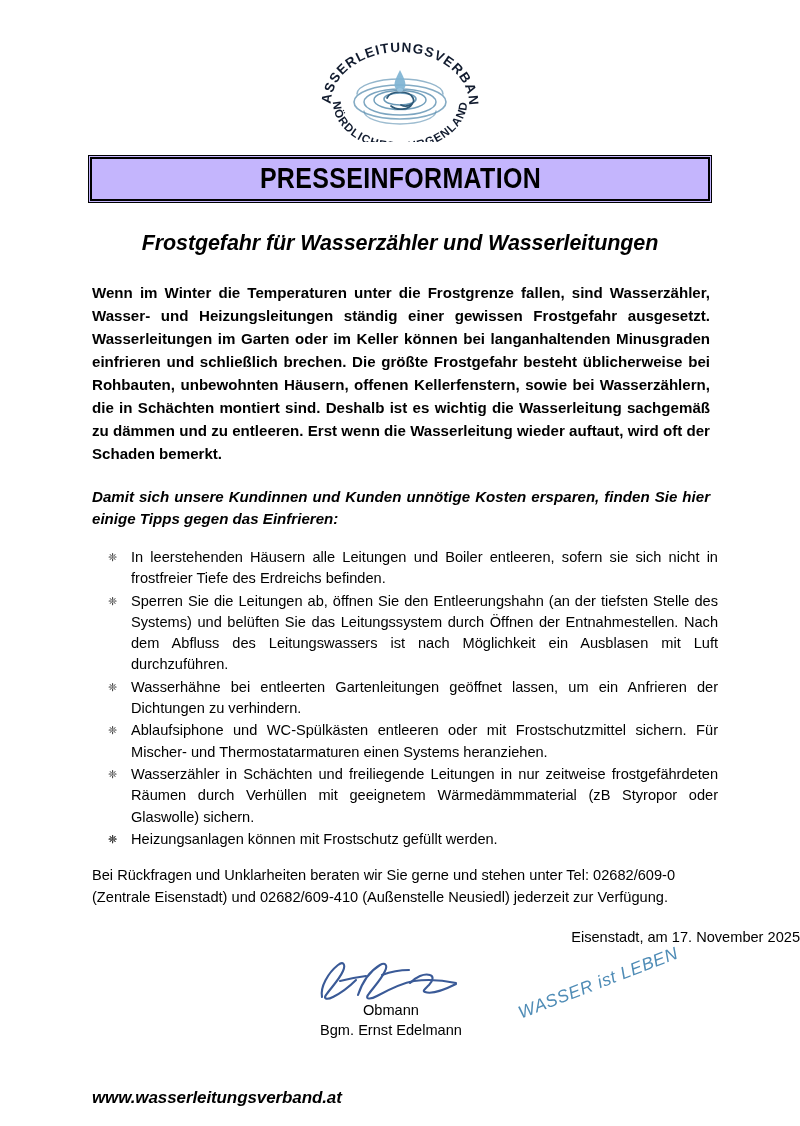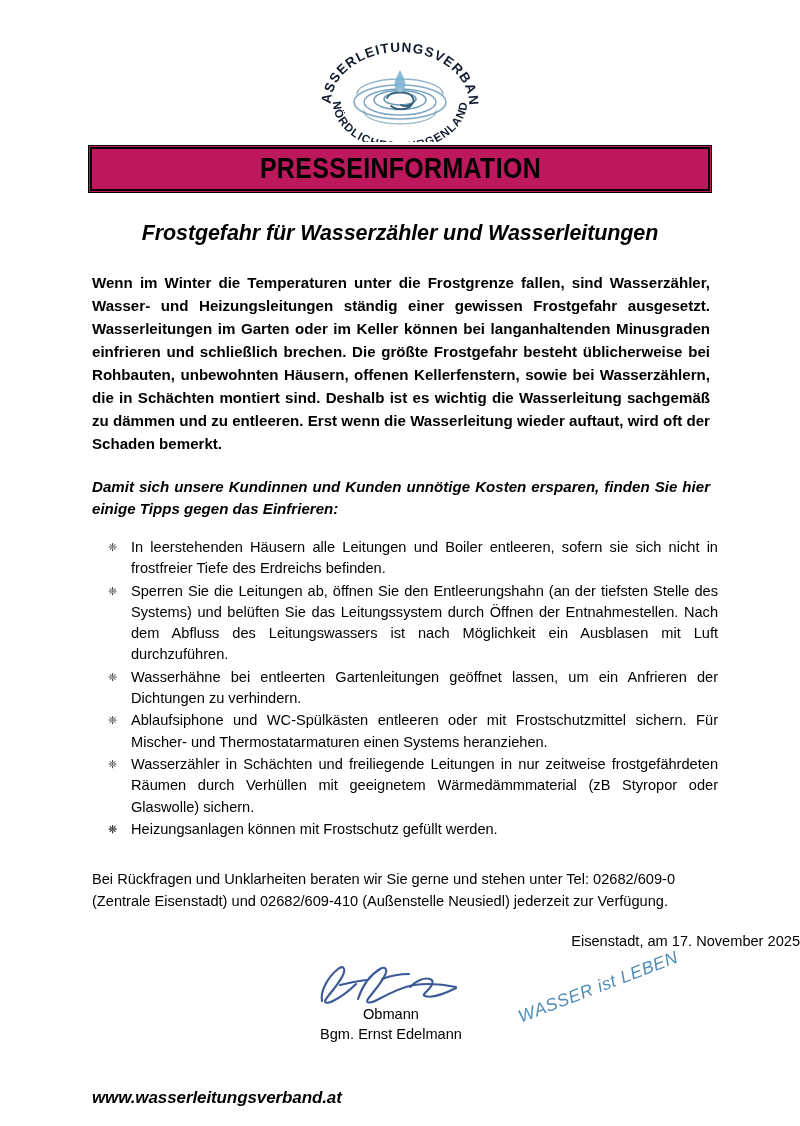--- a/index.html
+++ b/index.html
@@ -33,24 +33,24 @@
   }
   .logo {
     width: 166px;
     height: 100px;
     position: relative;
   }
   .logo svg { display: block; }
 
   
   .header-box {
-    margin: 3px 88px 0 88px;
+    margin: 13px 88px 0 88px;
     border: 1px solid #000;
     padding: 1px;
-    background: #be185d;
+    background: #c4b5fd;
   }
   .header-box-inner {
     border: 2px solid #000;
     padding: 4px 0 6px 0;
     text-align: center;
   }
   .header-title {
     font-family: "Liberation Sans Narrow", "Liberation Sans", sans-serif;
     font-weight: bold;
     font-size: 29px;
@@ -105,21 +105,21 @@
     position: absolute;
     left: 0;
     top: 1px;
     font-size: 11px;
     color: #333;
     line-height: 1.7;
   }
 
   
   .closing {
-    margin: 29px 88px 0 92px;
+    margin: 15px 88px 0 92px;
     font-size: 14.6px;
     line-height: 1.5;
     text-align: left;
   }
   .dateline {
     margin: 20px 0 0 0;
     text-align: right;
     font-size: 14.6px;
   }
 

